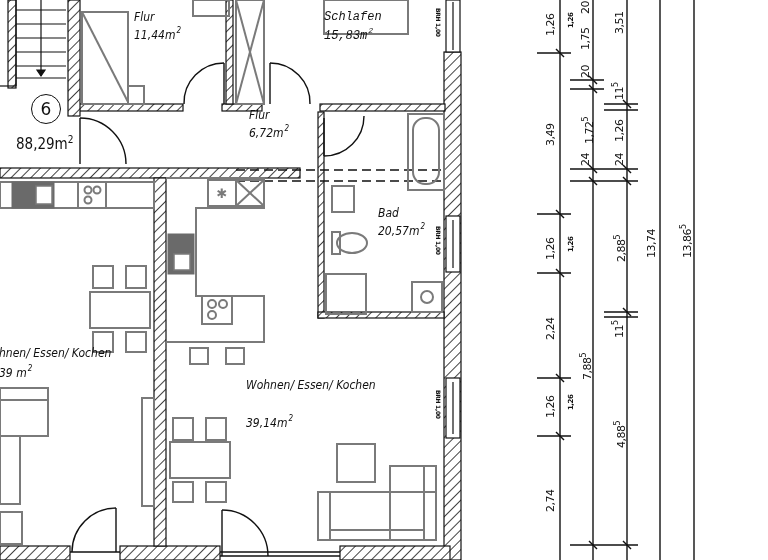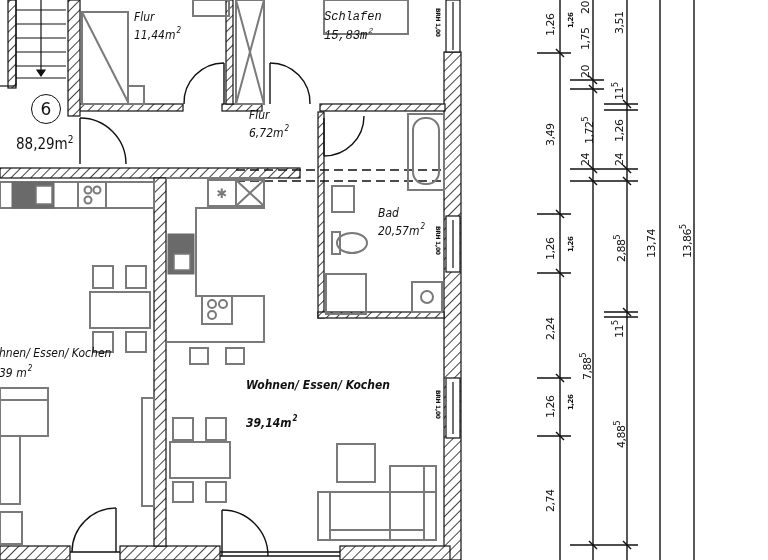--- a/index.html
+++ b/index.html
@@ -244,21 +244,21 @@
   <div><span>15,83m</span><sup>2</sup></div>
 </div>
 <div class="lbl" style="left:205px;top:108px;margin-left:44px;">
   <div>Flur</div>
   <div><span>6,72m</span><sup>2</sup></div>
 </div>
 <div class="lbl" style="left:378px;top:206px;">
   <div>Bad</div>
   <div><span>20,57m</span><sup>2</sup></div>
 </div>
-<div class="lbl" style="left:246px;top:378px;font-weight:bold;">
+<div class="lbl" style="left:246px;top:378px;">
   <div>Wohnen/ Essen/ Kochen</div>
   <div style="margin-top:20px"><span>39,14m</span><sup>2</sup></div>
 </div>
 <div class="lbl" style="left:-1px;top:346px;">
   <div>hnen/ Essen/ Kochen</div>
   <div style="margin-top:2px"><span>39 m</span><sup>2</sup></div>
 </div>
 
 <div class="apt-circle">
       <span>6</span>

